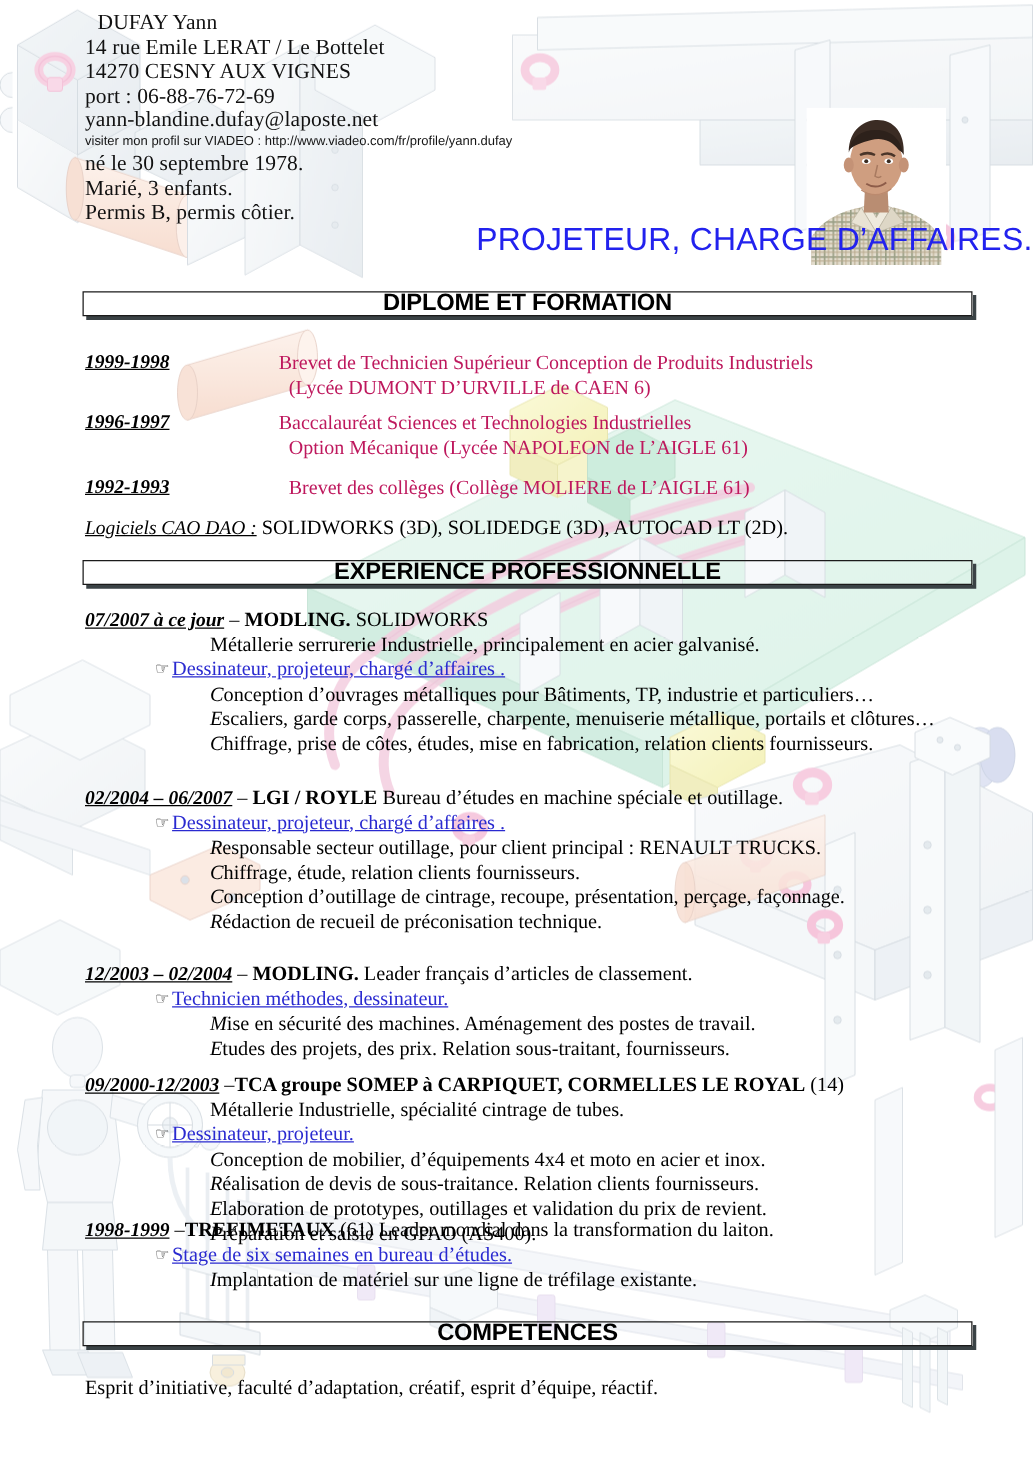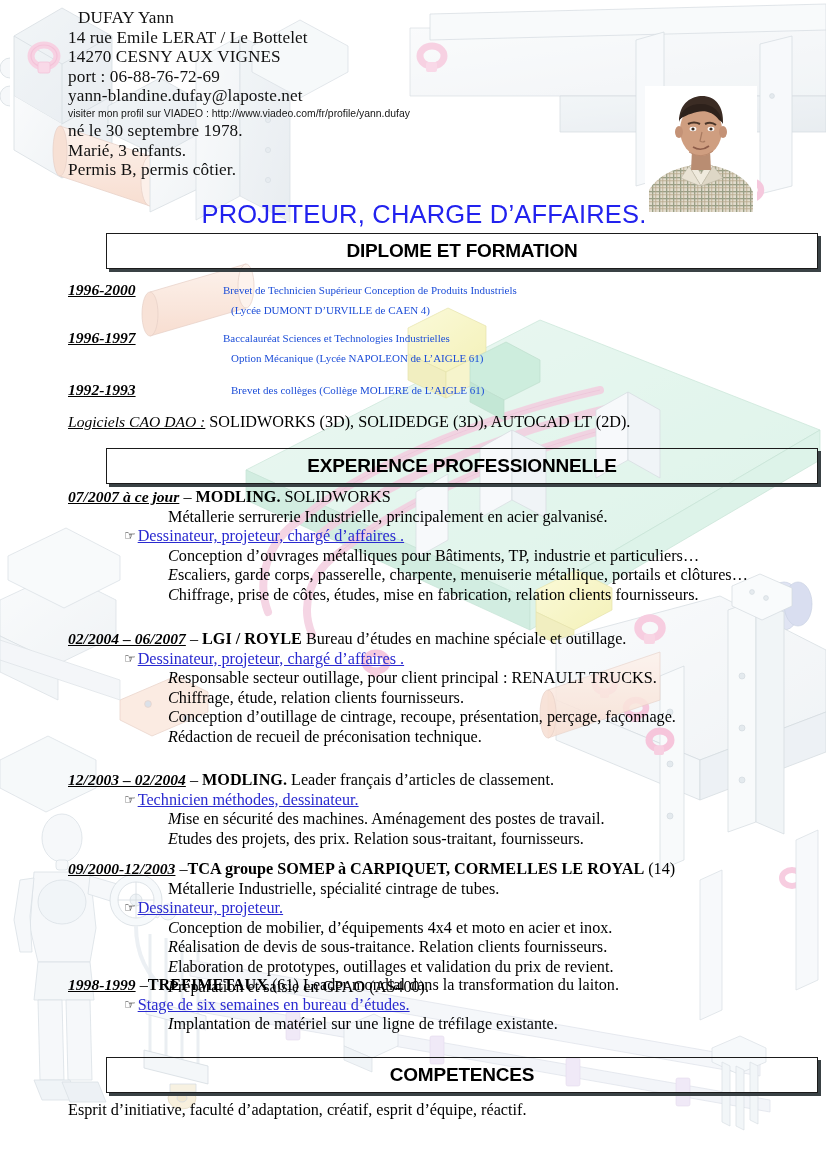--- a/index.html
+++ b/index.html
@@ -34,34 +34,33 @@
 
   
   .photo {
     position: absolute; left: 645px; top: 86px; width: 112px; height: 126px;
     overflow: hidden;
   }
   .photo svg { display:block; }
 
   
   .job-title {
-    position: absolute; left: 0; top: 200px; width: 826px;
-    text-align: center;
+    position: absolute; left: 0; top: 178px; width: 826px;
+    text-align: right;
     font-family: "Liberation Sans", sans-serif;
     font-size: 25.5px; color: #2222ee; letter-spacing: 0.2px;
     text-indent: 22px;
   }
 
   
   .sect-box {
-    position: absolute; left: 66px; width: 712px; height: 36px;
+    position: absolute; left: 66px; width: 712px; height: 20px;
     border: 1.3px solid #1b1b1b;
     background: rgba(255,255,255,0.0);
     box-shadow: 3px 3px 0 0 #3a4245;
-    margin-left: 40px;
   }
   .sect-box .label {
     position: absolute; left: 0; right: 0; top: 50%;
     transform: translateY(-50%);
     text-align: center;
     font-family: "Liberation Sans", sans-serif;
     font-weight: bold; font-size: 19px; color: #000;
     letter-spacing: -0.2px;
   }
   #sect-diplome { top: 233px; }
@@ -71,21 +70,21 @@
   
   .edu { position: absolute; left: 68px; width: 720px; }
   .edu-row { position: relative; margin-bottom: 0; }
   .edu-year {
     position: absolute; left: 0; top: 0;
     font-weight: bold; font-style: italic;
     text-decoration: underline;
     font-size: 15.6px; color: #000; white-space: nowrap;
   }
   .edu-body { margin-left: 155px; }
-  .edu-l1, .edu-l2 { font-size: 11px; line-height: 19.5px; color: #1d4ed8; white-space: nowrap; }
+  .edu-l1, .edu-l2 { font-size: 16px; line-height: 19.5px; color: #be185d; white-space: nowrap; }
   .edu-l2 { padding-left: 8px; }
 
   .soft { position: absolute; left: 68px; font-size: 16.2px; white-space: nowrap; color:#000; }
   .soft b {
     font-weight: normal; font-style: italic; text-decoration: underline;
     font-size: 15.6px;
   }
 
   
   .exp { position: absolute; left: 68px; width: 726px; }
@@ -475,24 +474,24 @@
   </div>
 
   <div class="job-title">PROJETEUR, CHARGE D’AFFAIRES.</div>
 
   <div class="sect-box" id="sect-diplome">
     <div class="label">DIPLOME ET FORMATION</div>
   </div>
 
   <div class="edu" id="edu-0" style="top:281px">
     <div class="edu-row">
-      <span class="edu-year">1996-2000</span>
+      <span class="edu-year">1999-1998</span>
       <div class="edu-body">
         <div class="edu-l1">Brevet de Technicien Supérieur Conception de Produits Industriels</div>
-        <div class="edu-l2">(Lycée DUMONT D’URVILLE de CAEN 4)</div>
+        <div class="edu-l2">(Lycée DUMONT D’URVILLE de CAEN 6)</div>
       </div>
     </div>
   </div>
 
   <div class="edu" id="edu-1" style="top:329px">
     <div class="edu-row">
       <span class="edu-year">1996-1997</span>
       <div class="edu-body">
         <div class="edu-l1">Baccalauréat Sciences et Technologies Industrielles</div>
         <div class="edu-l2">Option Mécanique (Lycée NAPOLEON de L’AIGLE 61)</div>

